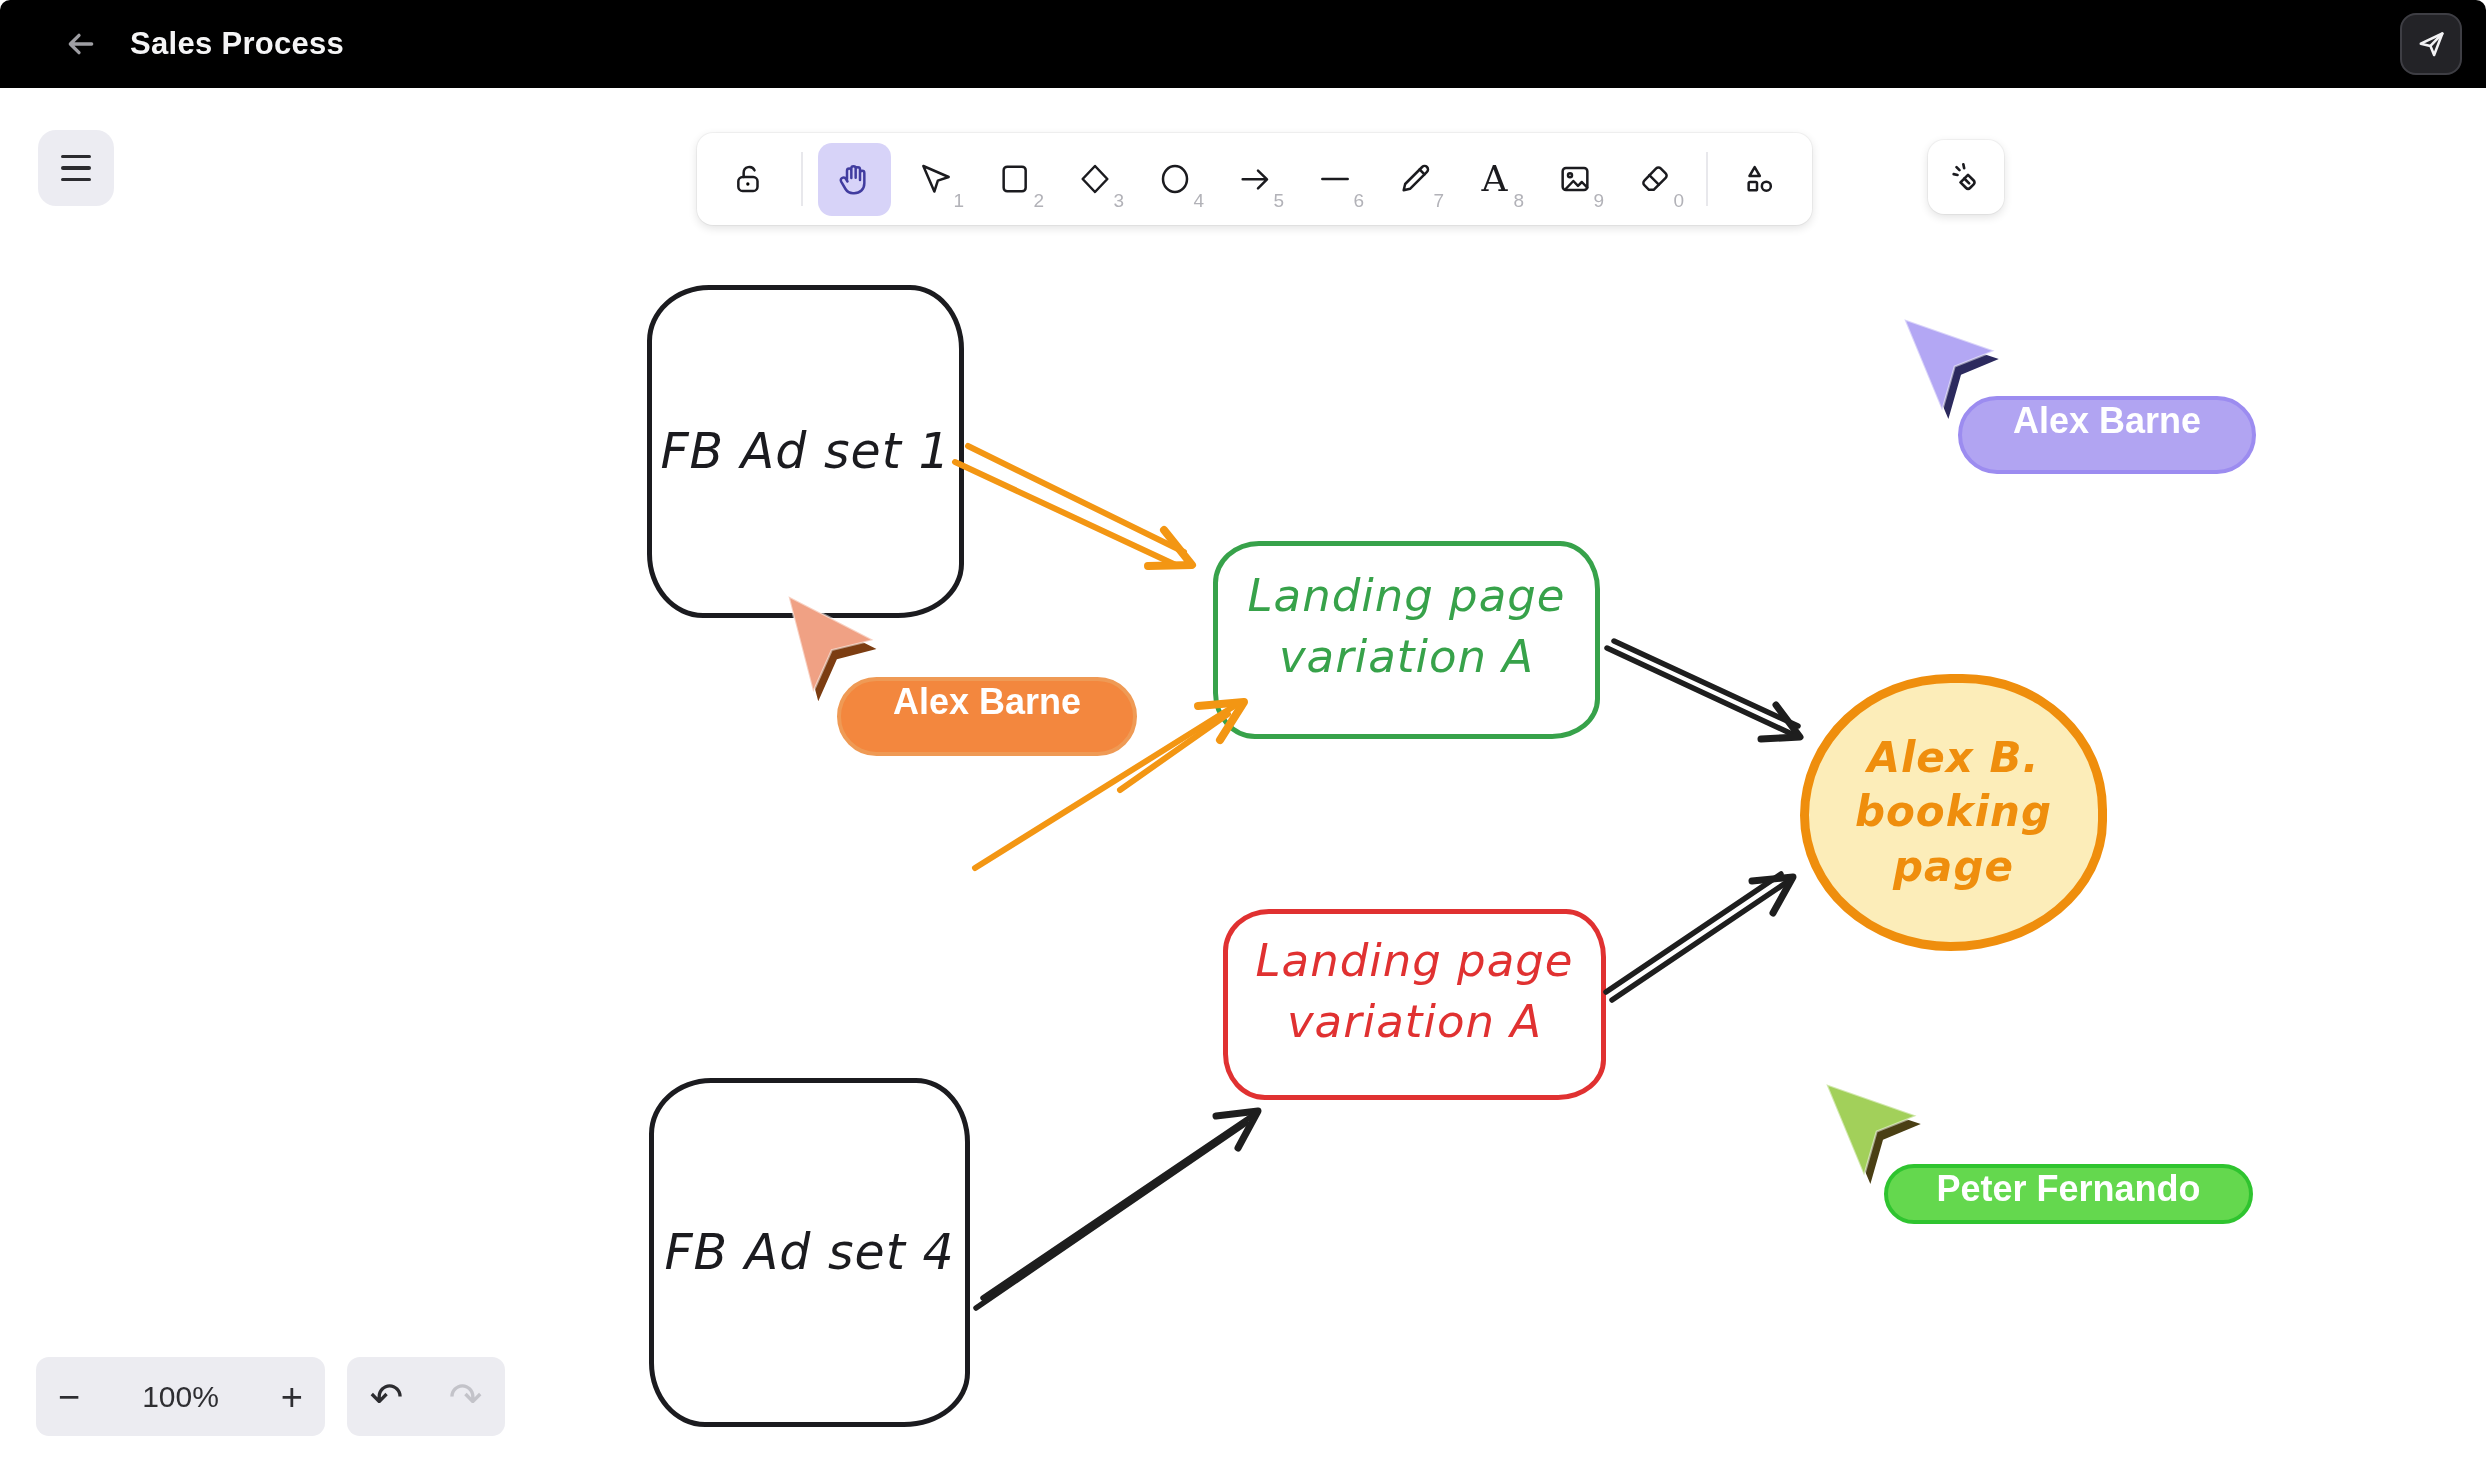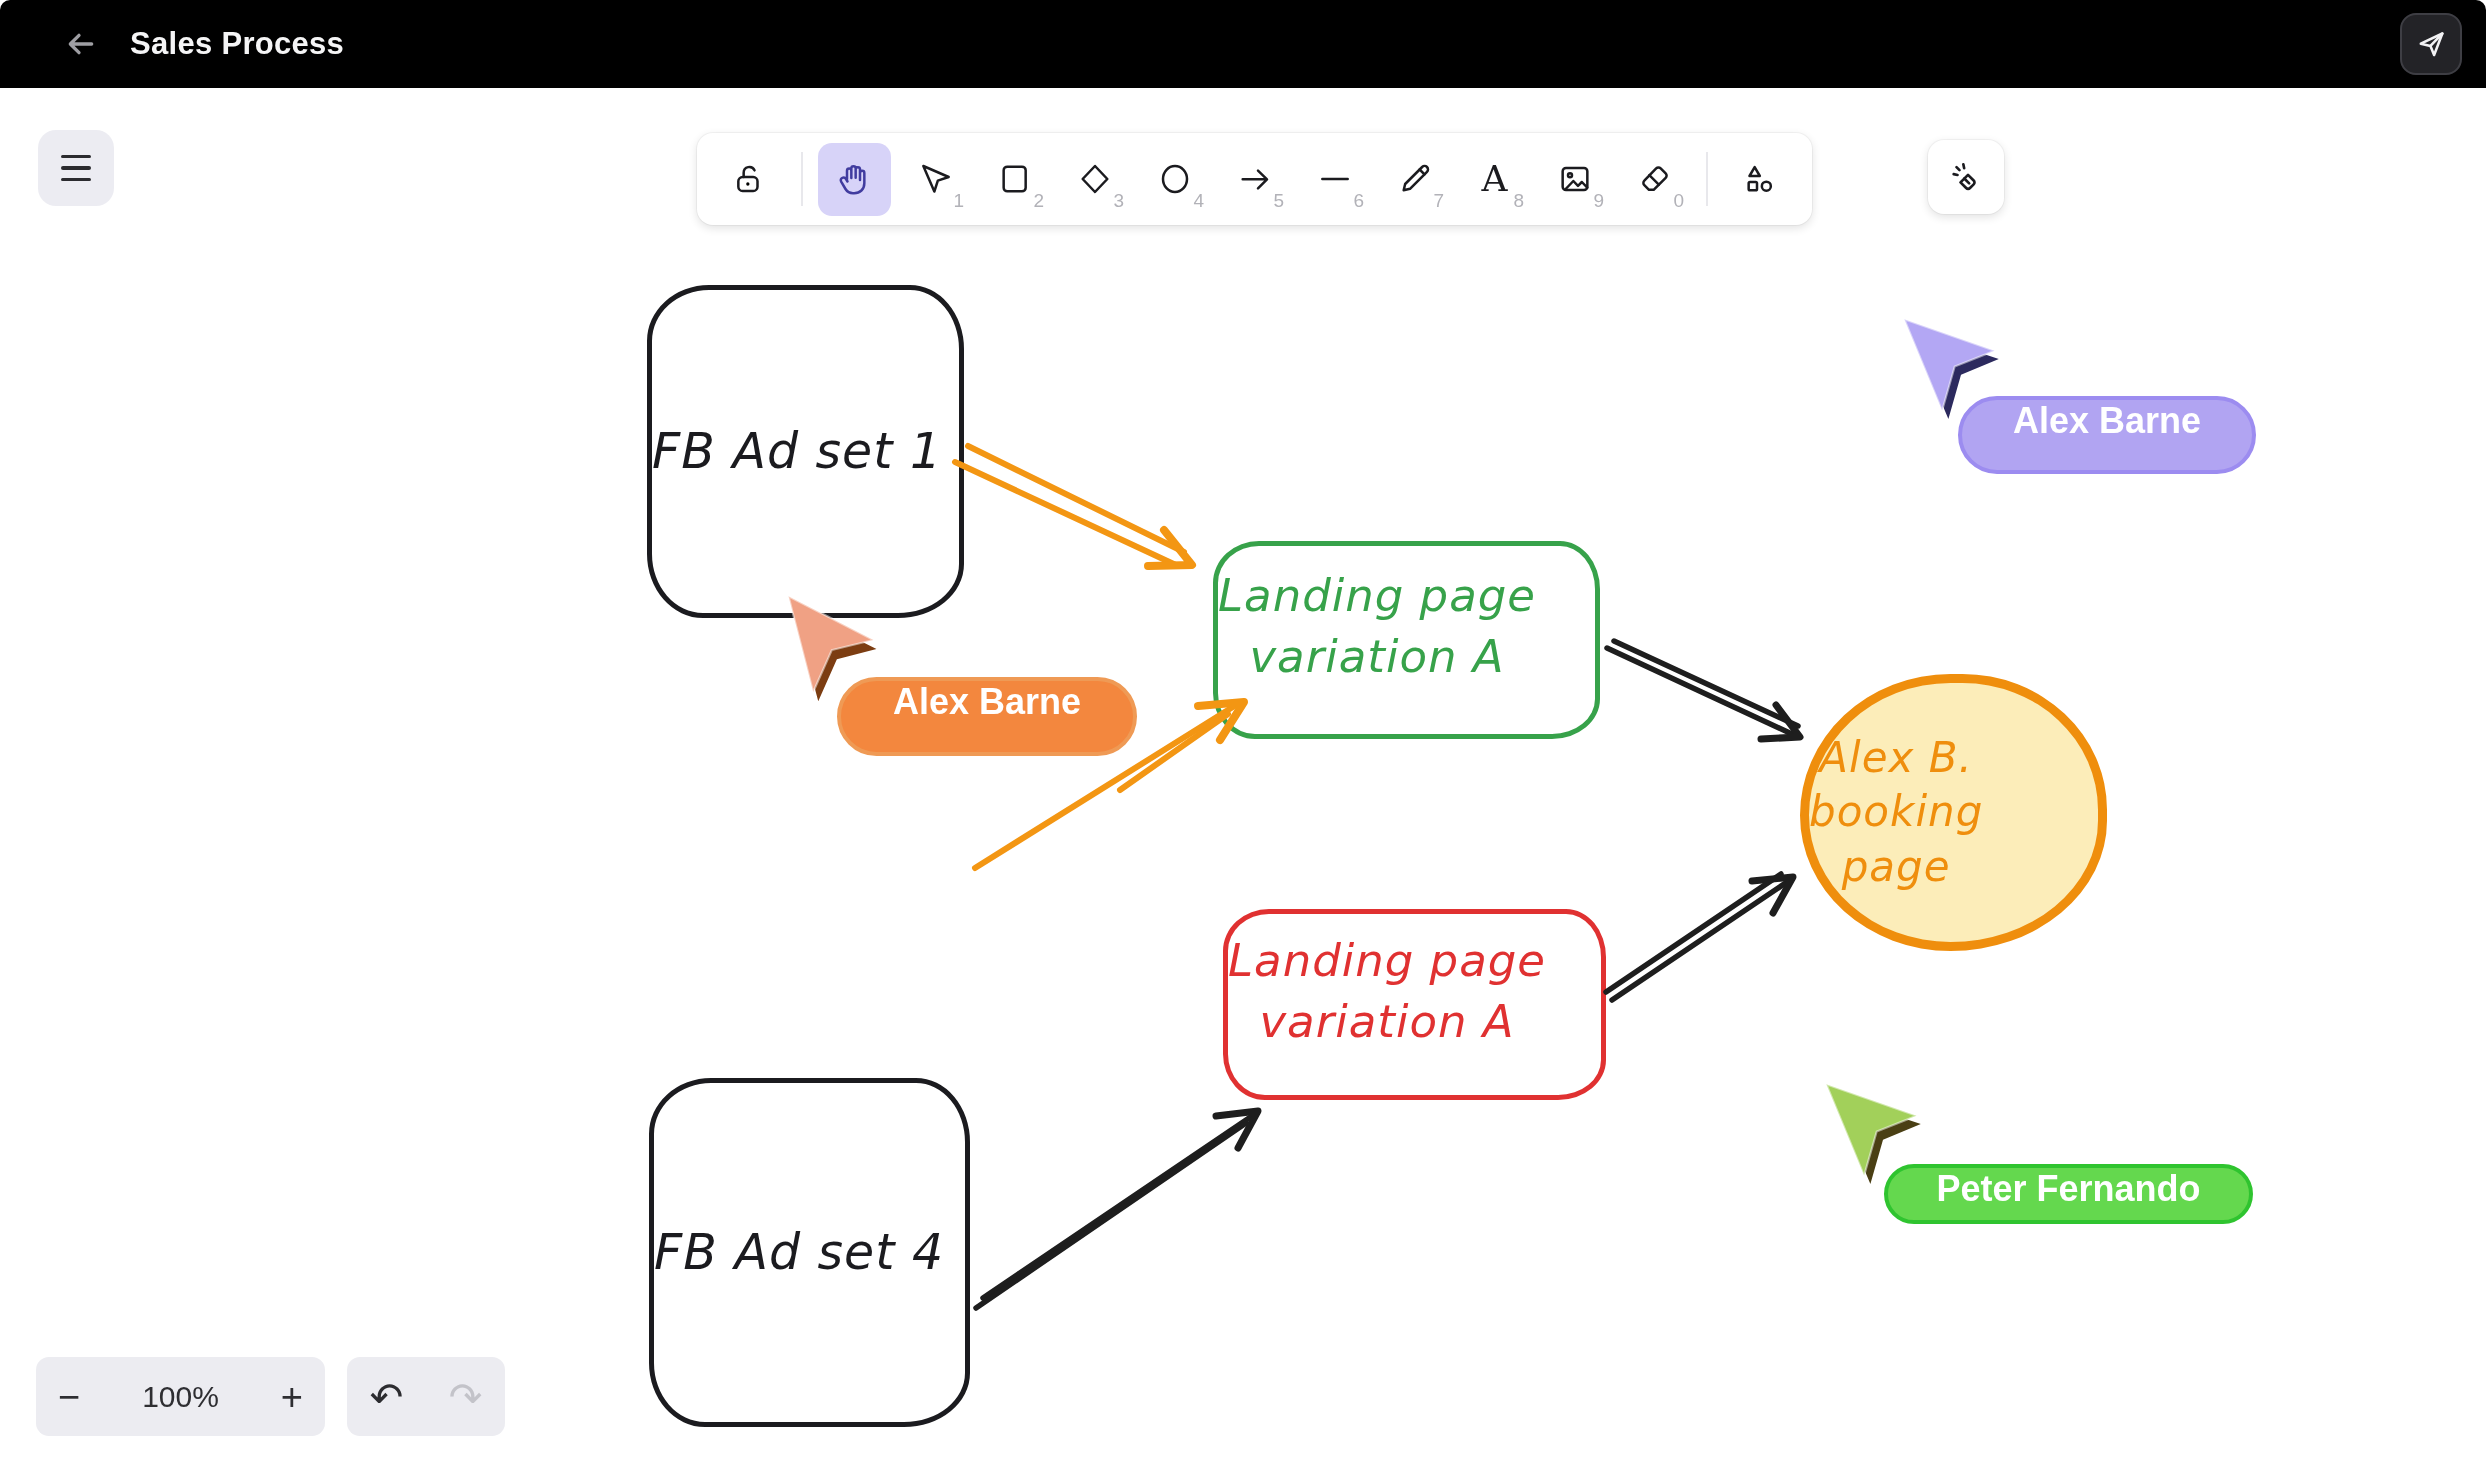--- a/index.html
+++ b/index.html
@@ -54,29 +54,29 @@
   .zoom-level { font-size:30px; color:#2e2e32; cursor:pointer; }
   .hist-pill { position:absolute; left:347px; top:1357px; width:158px; height:79px;
     background:#ececf1; border-radius:13px; display:flex; align-items:center;
     justify-content:space-around; z-index:30; }
   .hist-pill button { background:none; border:none; font-size:40px; line-height:1; cursor:pointer; }
   .undo { color:#2c2c30; }
   .redo { color:#c3c3c9; }
 
   
   .hand-font { font-family:"DejaVu Sans", sans-serif; font-style:italic; }
-  .node { position:absolute; display:flex; align-items:center; justify-content:flex-start;
+  .node { position:absolute; display:flex; align-items:center; justify-content:center;
     text-align:center; z-index:2; background:#fff; cursor:pointer; }
   .rect-node { border:5px solid #1b1b1f; border-radius:62px 54px 66px 56px / 56px 64px 54px 64px; }
   .node-label { font-size:49px; color:#1b1b1f; letter-spacing:1px; white-space:pre-line; }
   .green-node { border:5px solid #37a24a; border-radius:46px 40px 48px 42px / 42px 48px 40px 46px; }
   .green-node .node-label { color:#37a24a; font-size:45px; line-height:1.35; padding-bottom:26px; }
   .red-node  { border:5px solid #e03131; border-radius:46px 40px 48px 42px / 42px 48px 40px 46px; }
   .red-node .node-label { color:#e03131; font-size:45px; line-height:1.35; padding-bottom:26px; }
-  .circle-node { border:9px solid #ef8e0d; background:#fcedb9; border-radius:50% 48% 52% 50% / 52% 50% 48% 50%; }
+  .circle-node { border:9px solid #ef8e0d; background:#fcedb9; border-radius:50% 48% 52% 50% / 52% 50% 48% 50%;font-weight:bold; }
   .circle-node .node-label { color:#ef8e0d; font-size:42px; line-height:1.3; }
 
   .edges-svg { position:absolute; left:0; top:0; z-index:3; pointer-events:none; }
 
   
   .badge { position:absolute; z-index:5; display:flex; align-items:flex-start; justify-content:center;
     color:#fff; font-weight:700; font-size:36px; border-radius:42px; }
   .badge.purple { left:1958px; top:396px; width:298px; height:78px; background:#b1a4f2; border:4px solid #9c8cf0; }
   .badge.orange { left:837px;  top:677px; width:300px; height:79px; background:#f3873e; border:4px solid #ef9a55; }
   .badge.green  { left:1884px; top:1164px; width:369px; height:60px; background:#64d84e; border:4px solid #2fc42f; }

